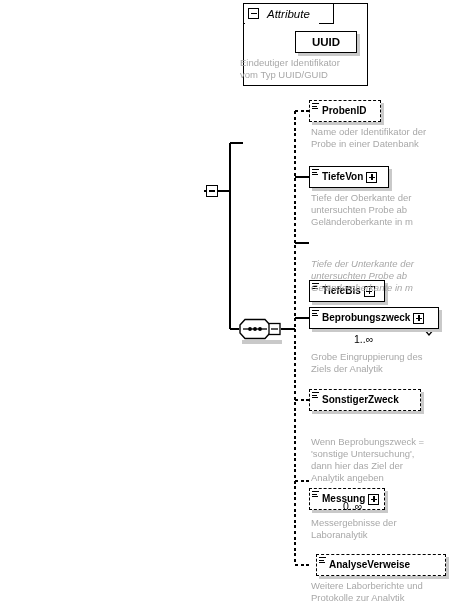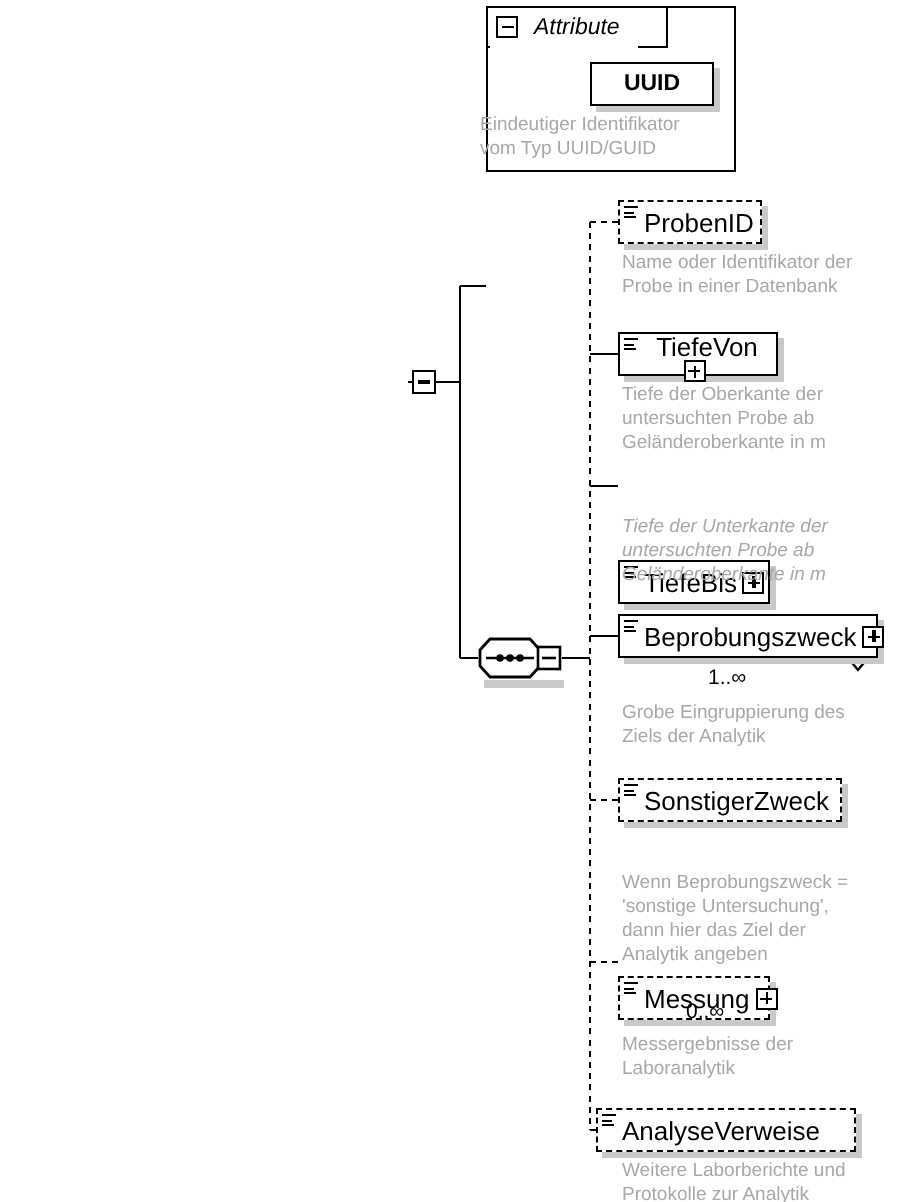--- a/index.html
+++ b/index.html
@@ -51,22 +51,22 @@
     background: #ffffff;
     height: 22px;
     display: flex;
     align-items: center;
     box-shadow: 3px 3px 0 0 #c9c9c9;
   }
   .el.solid  { border: 1.6px solid #000; }
   .el.dashed { border: 1.6px dashed #000; }
 
   .el-label {
-    font-size: 13px;
-    font-weight: normal;
+    font-size: 10px;
+    font-weight: bold;
     color: #000;
     white-space: nowrap;
     padding: 0 5px 0 12px;
     line-height: 1;
   }
 
   
   .seq-glyph {
     position: absolute;
     left: 2px;
@@ -297,21 +297,21 @@
     <span class="seq-glyph">
       <i></i>
         <i></i>
         <i></i>
     </span>
     <span class="el-label">ProbenID</span>
   </div>
   <div class="anno" style="left:311px; top:126px; width:128px;">Name oder Identifikator der
 Probe in einer Datenbank</div>
 
-  <div class="el solid" style="left:309px; top:166px; width:80px;flex-direction:column;">
+  <div class="el solid" style="left:309px; top:166px; width:80px;">
     <span class="seq-glyph">
       <i></i>
         <i></i>
         <i></i>
     </span>
     <span class="el-label" style="padding-right:3px;">TiefeVon</span>
     <span class="toggle plus"></span>
   </div>
   <div class="anno" style="left:311px; top:192px; width:128px;">Tiefe der Oberkante der
 untersuchten Probe ab
@@ -362,21 +362,21 @@
         <i></i>
         <i></i>
     </span>
     <span class="el-label" style="padding-right:3px;">Messung</span>
     <span class="toggle plus"></span>
   </div>
   <div class="occ" style="left:343px; top:500px;">0..∞</div>
   <div class="anno" style="left:311px; top:517px; width:128px;">Messergebnisse der
 Laboranalytik</div>
 
-  <div class="el dashed" style="left:298px; top:554px; width:130px;gap:44px;">
+  <div class="el dashed" style="left:316px; top:554px; width:130px;gap:44px;">
     <span class="seq-glyph">
       <i></i>
         <i></i>
         <i></i>
     </span>
     <span class="el-label" style="padding-right:3px;">AnalyseVerweise</span>
     <span class="toggle plus"></span>
   </div>
   <div class="anno" style="left:311px; top:580px; width:132px;">Weitere Laborberichte und
 Protokolle zur Analytik</div>

